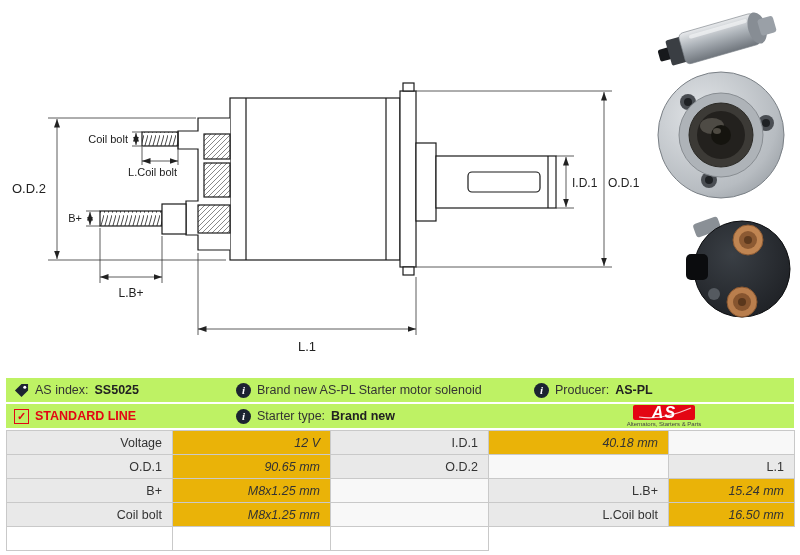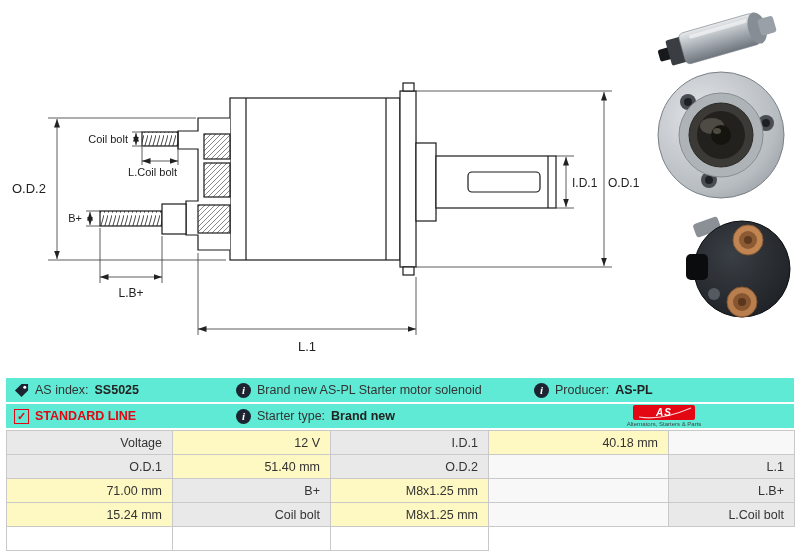--- a/index.html
+++ b/index.html
@@ -11,51 +11,51 @@
   svg text{font-family:"Liberation Sans",sans-serif;fill:#222;}
 
   
   .photo{position:absolute;}
   #photo1{left:650px;top:6px;}
   #photo2{left:650px;top:68px;}
   #photo3{left:686px;top:206px;}
 
   
   .info{position:absolute;left:6px;top:378px;width:788px;font-size:12.5px;color:#333;}
-  .info-row{display:flex;align-items:center;background:#5eead4;height:24px;margin-bottom:2px;}
+  .info-row{display:flex;align-items:center;background:#bef264;height:24px;margin-bottom:2px;}
   .ic{display:flex;align-items:center;gap:6px;box-sizing:border-box;}
   .ic1{flex:0 0 230px;padding-left:8px;}
   .ic2{flex:1 1 auto;}
   .ic3{flex:0 0 260px;}
   .ic3.center{justify-content:center;}
   .bold{font-weight:bold;color:#222;}
   .red{color:#e30613;font-weight:bold;}
   .icon-info{width:15px;height:15px;border-radius:50%;background:#1c2331;color:#fff;
     font-family:"Liberation Serif",serif;font-style:italic;font-weight:bold;font-size:11px;
     display:flex;align-items:center;justify-content:center;flex:0 0 15px;}
   .check-icon{width:13px;height:13px;border:1.5px solid #e30613;color:#e30613;font-weight:bold;
     font-size:11px;line-height:13px;display:flex;align-items:center;justify-content:center;flex:0 0 13px;box-sizing:content-box;}
   .tag-icon{display:flex;align-items:center;}
 
   
   .logo{display:flex;flex-direction:column;align-items:center;}
   .logo-box{position:relative;width:62px;height:15px;background:#e30613;border-radius:2px;
     display:flex;align-items:center;justify-content:center;}
-  .logo-as{color:#fff;font-weight:bold;font-style:italic;font-size:10px;letter-spacing:1px;position:relative;z-index:1;}
+  .logo-as{color:#fff;font-weight:bold;font-style:italic;font-size:16px;letter-spacing:1px;position:relative;z-index:1;}
   .logo-swoosh{position:absolute;left:0;top:0;}
   .logo-sub{font-size:6px;color:#444;margin-top:1px;white-space:nowrap;}
 
   
   .spec{position:absolute;left:6px;top:430px;width:788px;display:grid;
     grid-template-columns:166px 158px 158px 180px 1fr;grid-auto-rows:24px;
     border-top:1px solid #c9c9c9;border-left:1px solid #c9c9c9;font-size:12.5px;color:#333;}
   .spec .cell{border-right:1px solid #c9c9c9;border-bottom:1px solid #c9c9c9;display:flex;
     align-items:center;justify-content:flex-end;padding:0 10px;box-sizing:border-box;overflow:hidden;}
   .spec .lbl{background:#e9e9e9;}
-  .spec .val{background:#fef9c3;}
+  .spec .val{background:#eab308;font-style:italic;}
   .spec .fill{background:#f8f8f8;}
   .spec .blank{background:#fff;}
 </style>
 </head>
 <body>
 
 <div class="stage">
 
   <svg id="drawing" width="650" height="370" viewBox="0 0 650 370">
     <defs>
@@ -245,35 +245,35 @@
 
   <div class="spec">
 
     <div class="cell lbl">Voltage</div>
     <div class="cell val">12 V</div>
     <div class="cell lbl">I.D.1</div>
     <div class="cell val">40.18 mm</div>
     <div class="cell fill"></div>
 
     <div class="cell lbl">O.D.1</div>
-    <div class="cell val">51.40 mm</div>
+    <div class="cell val">90.65 mm</div>
     <div class="cell lbl">O.D.2</div>
     <div class="cell fill"></div>
 
     <div class="cell lbl">L.1</div>
-    <div class="cell val">71.00 mm</div>
     <div class="cell lbl">B+</div>
     <div class="cell val">M8x1.25 mm</div>
     <div class="cell fill"></div>
 
     <div class="cell lbl">L.B+</div>
     <div class="cell val">15.24 mm</div>
     <div class="cell lbl">Coil bolt</div>
     <div class="cell val">M8x1.25 mm</div>
     <div class="cell fill"></div>
 
     <div class="cell lbl">L.Coil bolt</div>
+    <div class="cell val">16.50 mm</div>
     <div class="cell blank"></div>
     <div class="cell blank"></div>
     <div class="cell blank"></div>
   </div>
 
 </div>
 
 </body></html>

